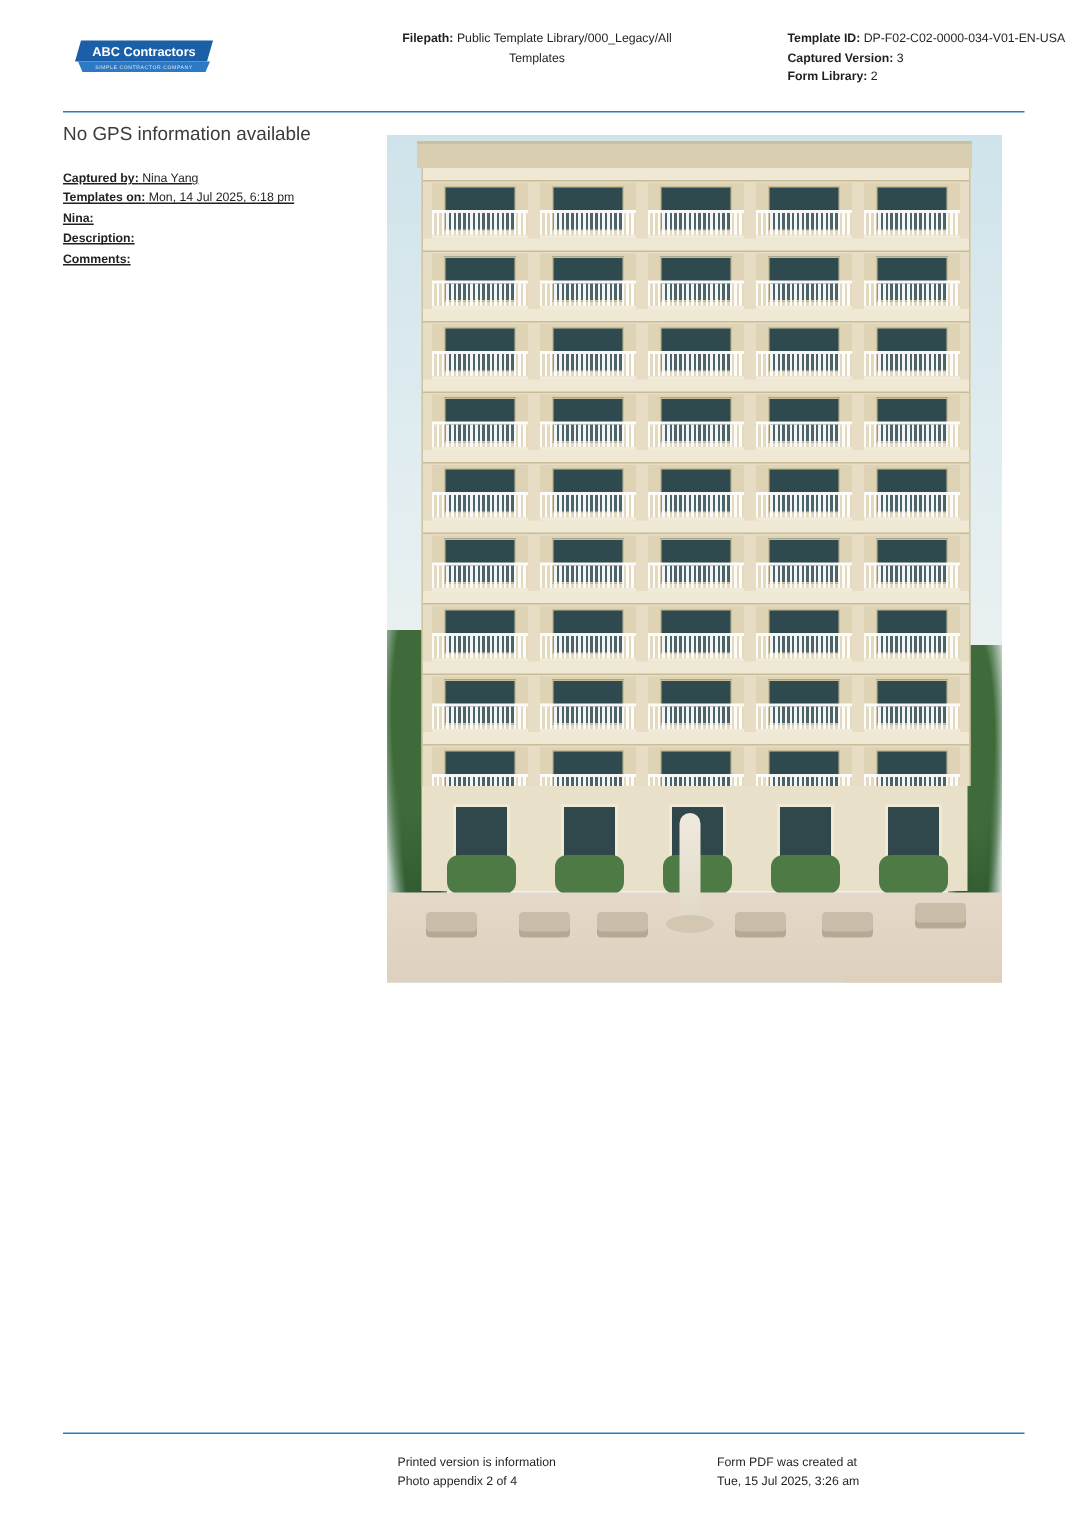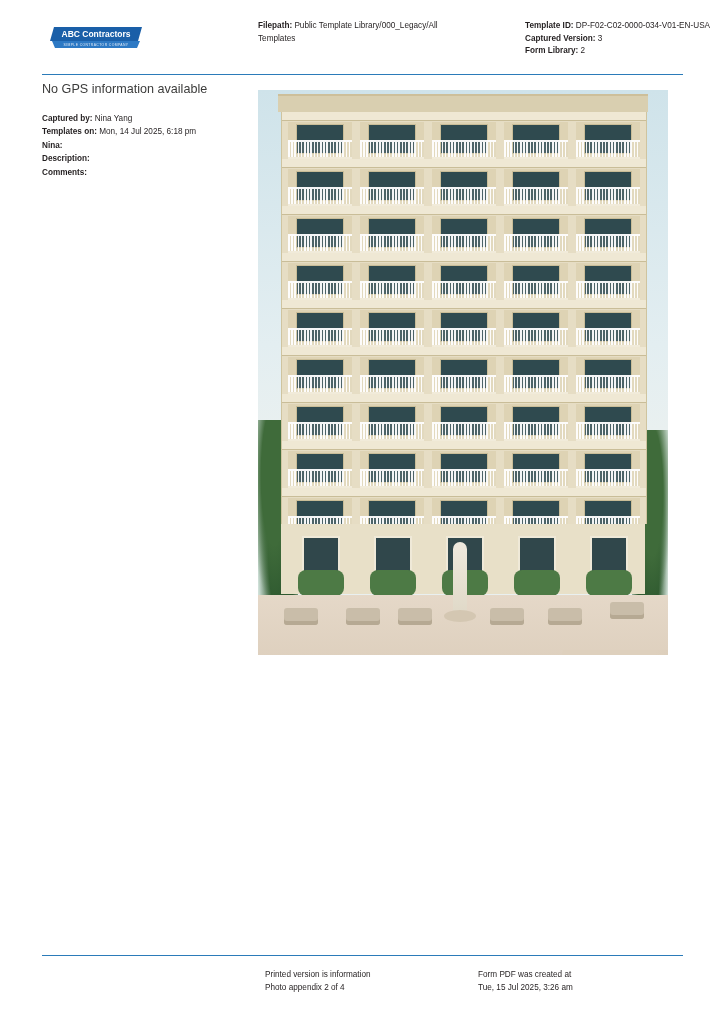--- a/index.html
+++ b/index.html
@@ -40,20 +40,21 @@
   .logo svg { display: block; }
 
   .meta-filepath {
     position: absolute;
     left: 258px;
     top: 2px;
     width: 200px;
     font-size: 8.2px;
     line-height: 12.6px;
     color: #231f20;
+    text-align: center;
   }
   .meta-right {
     position: absolute;
     left: 480px;
     top: 2px;
     width: 230px;
     font-size: 8.2px;
     line-height: 12.6px;
     color: #231f20;
     margin-left: 45px;
@@ -80,21 +81,21 @@
     font-weight: normal;
   }
   .info-block {
     position: absolute;
     left: 42px;
     top: 112px;
     width: 200px;
     font-size: 8.2px;
     line-height: 13.4px;
   }
-  .info-row { white-space: nowrap; }
+  .info-row { white-space: nowrap; text-decoration: underline; }
 
   
   .photo-frame {
     position: absolute;
     left: 258px;
     top: 90px;
     width: 410px;
     height: 565px;
     background: #bfd9e0;
     overflow: hidden;

